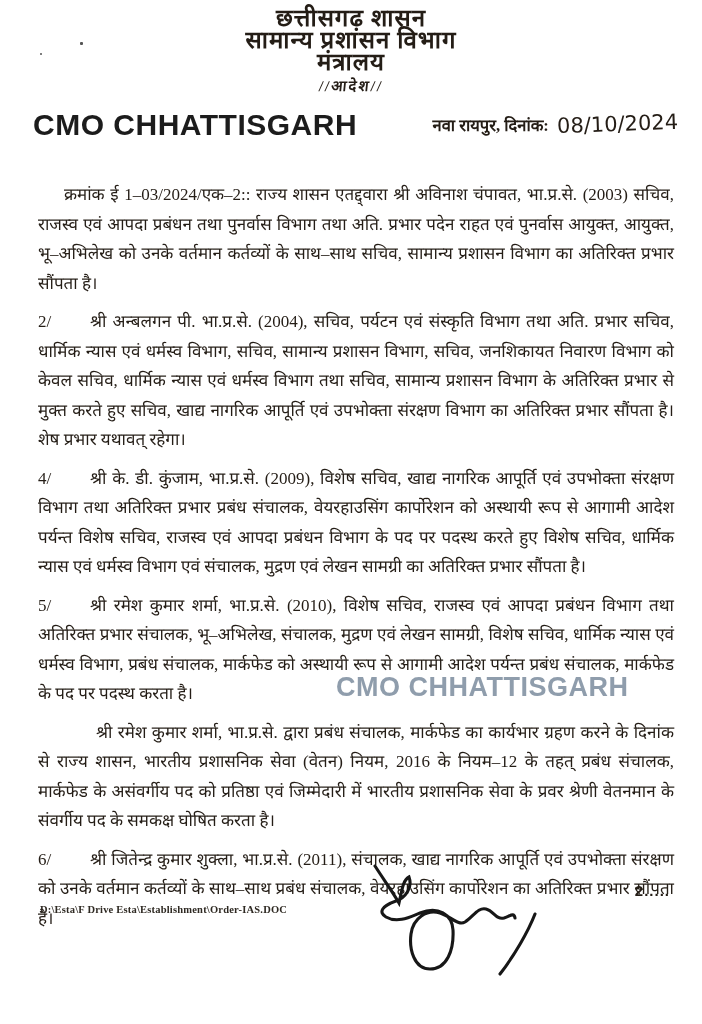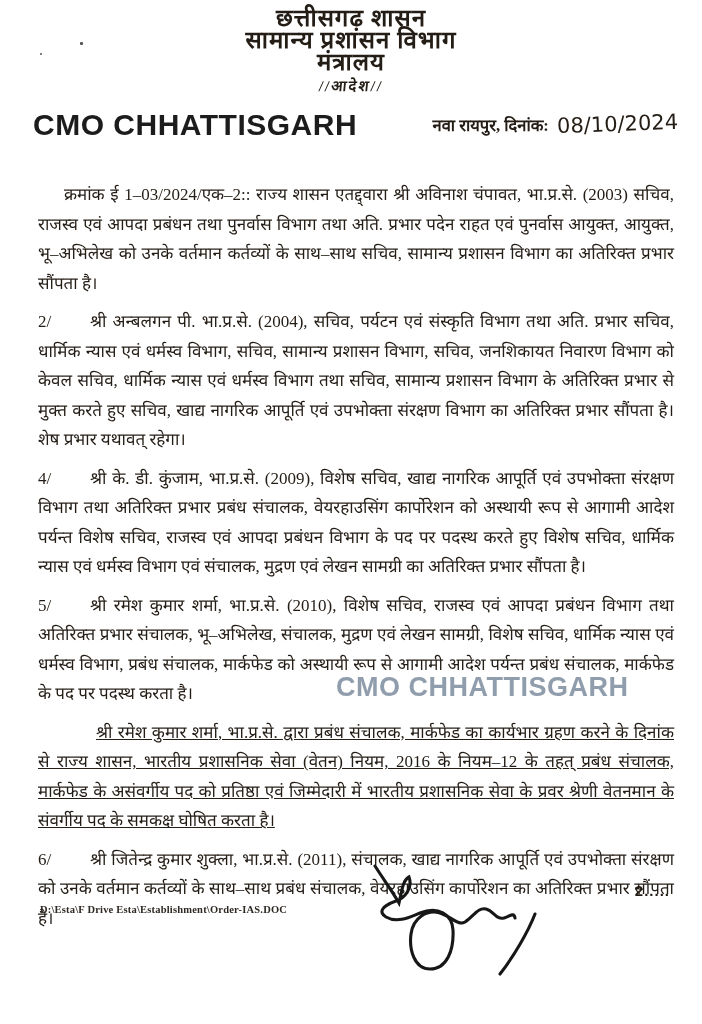--- a/index.html
+++ b/index.html
@@ -49,21 +49,21 @@
   }
 
   .body-text{
     position:absolute;left:38px;top:146px;width:636px;
     font-size:17px;line-height:29.5px;
     text-align:justify;
     margin-top:34px;
   }
   .para{margin:0 0 9px 0;}
   .indent1{text-indent:26px;}
-  .indent2{text-indent:58px;text-decoration:underline;}
+  .indent2{text-indent:58px;}
   .pnum{display:inline-block;min-width:52px;}
 
   .signature{
     position:absolute;left:372px;top:856px;
     width:200px;height:140px;z-index:6;
   }
   .signature path{fill:none;stroke:#171717;stroke-width:3.1;stroke-linecap:round;}
 
   .page-num{
     position:absolute;right:32px;top:882px;

